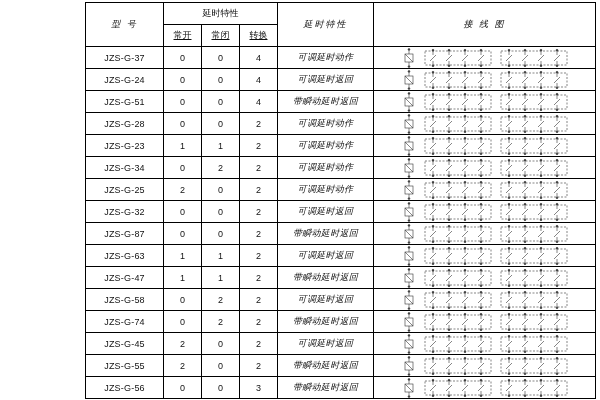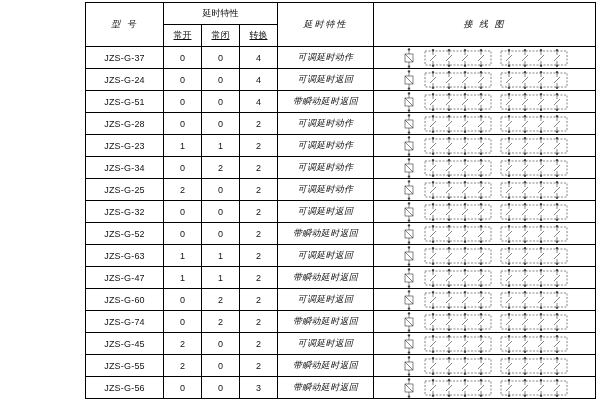--- a/index.html
+++ b/index.html
@@ -715,21 +715,21 @@
                     <line x1="23" y1="13" x2="29" y2="7"></line>
                     <line x1="39" y1="13" x2="45" y2="7"></line>
                     <line x1="55" y1="13" x2="61" y2="7"></line>
                   </g>
                 </svg>
               </span>
             </div>
           </td>
         </tr>
         <tr>
-          <td class="model-cell">JZS-G-52</td>
+          <td class="model-cell">JZS-G-87</td>
           <td class="num-cell">0</td>
           <td class="num-cell">0</td>
           <td class="num-cell">2</td>
           <td class="delay-cell">带瞬动延时返回</td>
           <td class="wire-cell">
             <div class="wire-wrap">
               <span>
                 <svg width="16" height="20" viewBox="0 0 16 20">
                   <g stroke="#333" stroke-width="0.6" fill="none">
                     <rect x="4" y="6" width="8" height="8"></rect>
@@ -946,21 +946,21 @@
                     <line x1="23" y1="13" x2="29" y2="7"></line>
                     <line x1="39" y1="13" x2="45" y2="7"></line>
                     <line x1="55" y1="13" x2="61" y2="7"></line>
                   </g>
                 </svg>
               </span>
             </div>
           </td>
         </tr>
         <tr>
-          <td class="model-cell">JZS-G-60</td>
+          <td class="model-cell">JZS-G-58</td>
           <td class="num-cell">0</td>
           <td class="num-cell">2</td>
           <td class="num-cell">2</td>
           <td class="delay-cell">可调延时返回</td>
           <td class="wire-cell">
             <div class="wire-wrap">
               <span>
                 <svg width="16" height="20" viewBox="0 0 16 20">
                   <g stroke="#333" stroke-width="0.6" fill="none">
                     <rect x="4" y="6" width="8" height="8"></rect>

